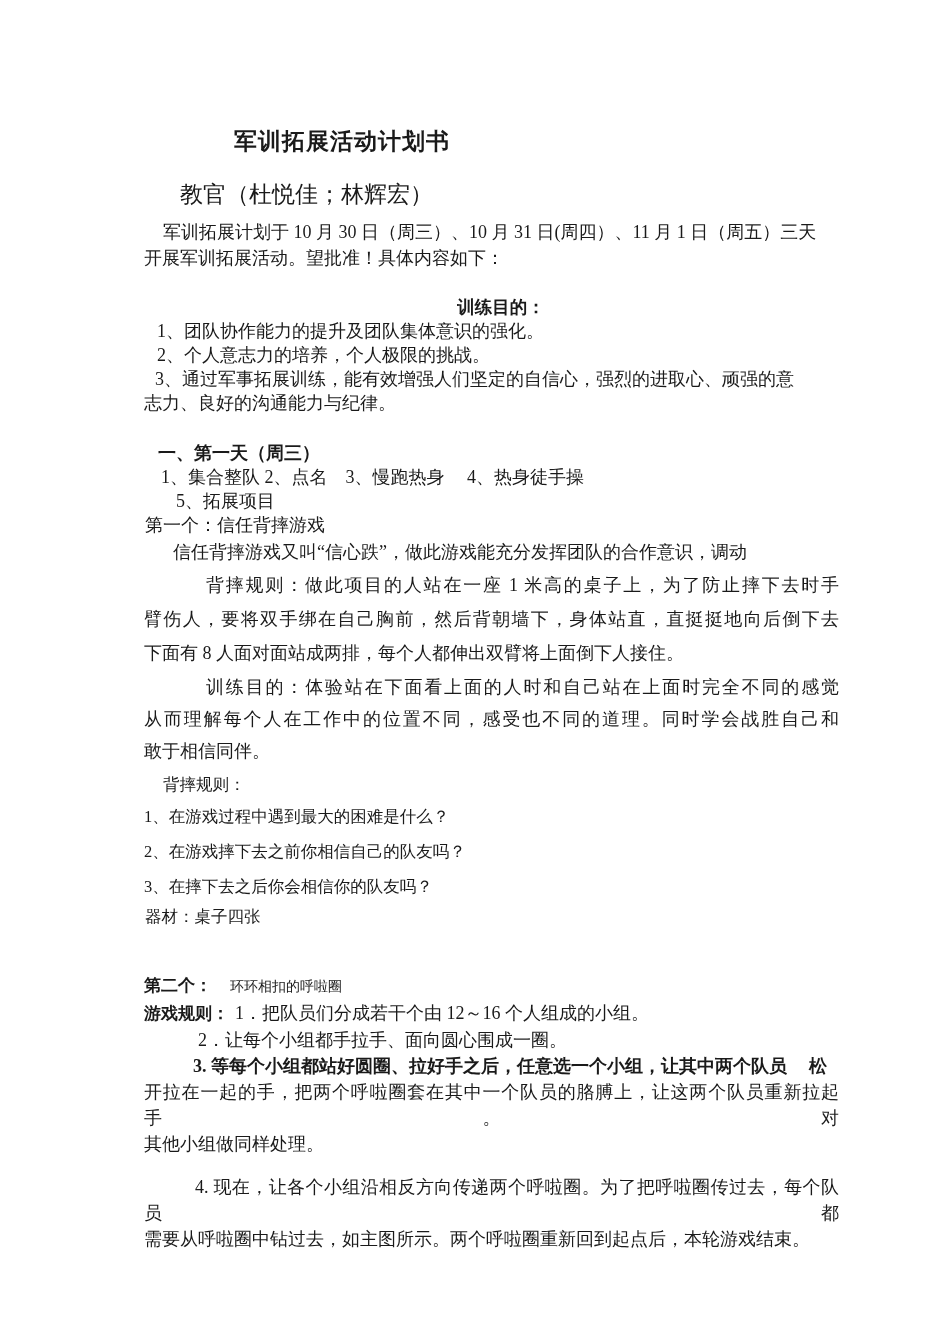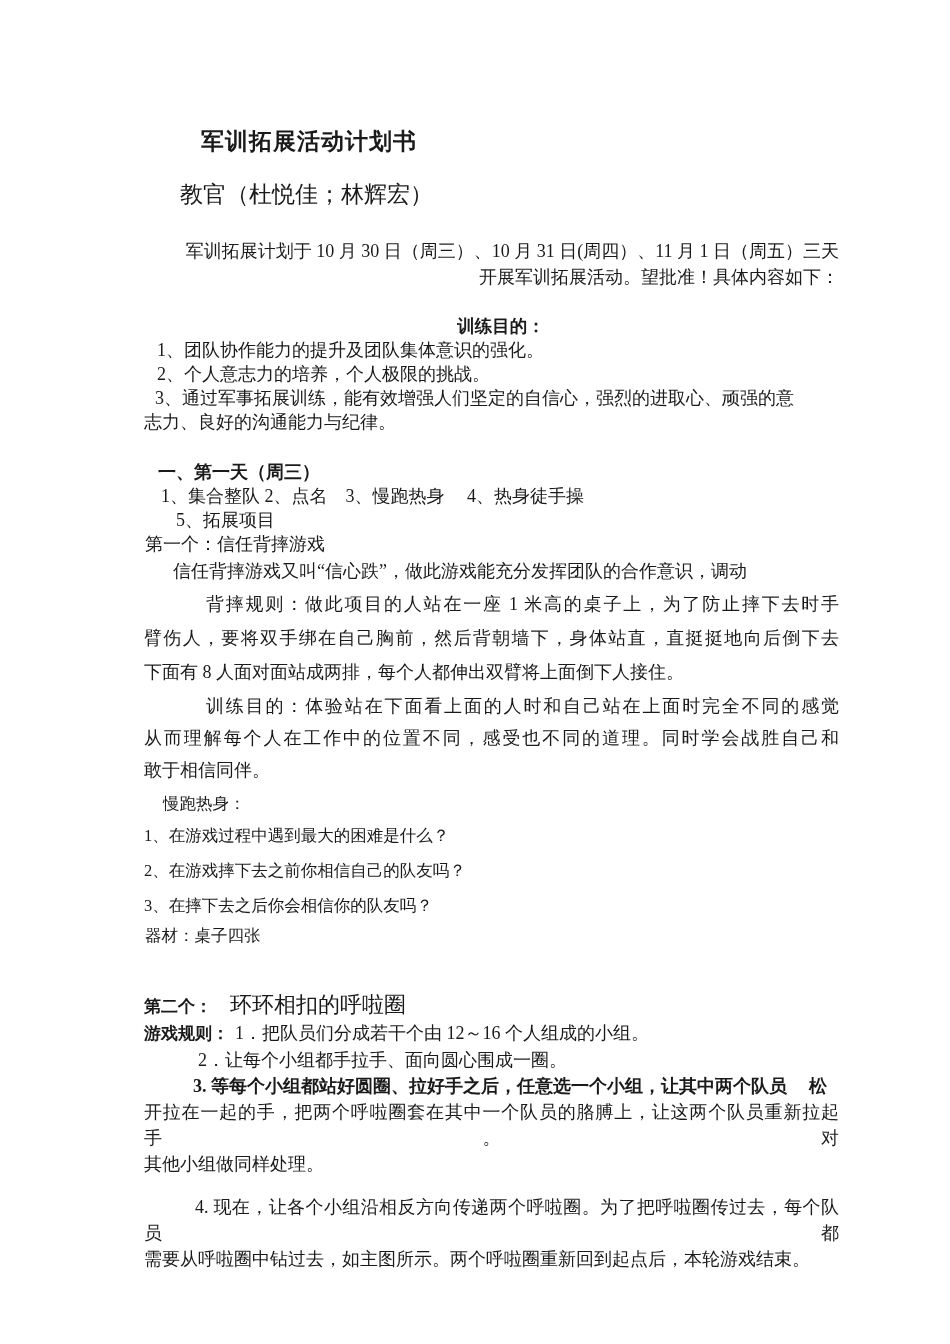--- a/index.html
+++ b/index.html
@@ -10,30 +10,30 @@
     color:#1a1a1a;
     overflow:hidden;
   }
   .page {
     position:relative;
     width:950px; height:1344px;
     padding:0 111px 0 144px;
     background:#ffffff;
   }
   .doc-title {
-    margin-top:129px; margin-left:57px;
+    margin-top:129px; margin-left:90px;
     font-size:23px; font-weight:bold; line-height:26px;
     letter-spacing:1px;
   }
   .doc-subtitle {
     margin-top:27px; margin-left:36px;
     font-size:23px; line-height:26px; font-weight:normal;
   }
   .line { font-size:18px; line-height:26px; white-space:pre-wrap; }
-  .intro { margin-top:30px;text-align:right; }
+  .intro { margin-top:11px; }
   .indent19 { text-indent:19px; }
   .sec-heading { margin-top:24px; margin-left:19px; font-size:17.5px; font-weight:bold; line-height:24px;text-align:center; }
   .lh24 { line-height:24px; }
   .ml13 { margin-left:13px; }
   .ml11 { margin-left:11px; }
   .ml17 { margin-left:17px; }
   .ml32 { margin-left:32px; }
   .ml1  { margin-left:1px; }
   .day-heading { margin-top:26px; margin-left:14px; font-size:18px; font-weight:bold; line-height:24px; }
   .desc { margin-top:2px; }
@@ -43,21 +43,21 @@
   .mt3 { margin-top:3px; }
   .mt1 { margin-top:1px; }
   .indent62 { text-indent:62px; }
   .fill { text-align:justify; text-align-last:justify; }
   .discuss { margin-top:6px; margin-left:19px; font-size:16.5px; line-height:24px; }
   .question { margin-top:11px; font-size:16.5px; line-height:24px; }
   .question.first { margin-top:8px; }
   .equipment { margin-top:6px; margin-left:1px; font-size:16.5px; line-height:24px; }
   .game2-title-row { margin-top:44px; line-height:26px; }
   .label-bold { font-size:17px; font-weight:bold; }
-  .game2-title { font-size:22px; margin-left:18px; }
+  .game2-title { font-size:14px; margin-left:18px; }
   .rules-row { line-height:26px; }
   .rule1-text { font-size:18px; margin-left:6px; }
   .ml54 { margin-left:54px; }
   .rule3a {
     display:flex; justify-content:space-between; align-items:center;
     line-height:26px;
     font-weight:bold;
   }
   .rule3a .lead { font-size:18px; margin-left:49px; }
   .rule3a .tail { font-size:18px; margin-right:12px; }
@@ -98,21 +98,21 @@
     <div class="line lh34 fill">臂伤人，要将双手绑在自己胸前，然后背朝墙下，身体站直，直挺挺地向后倒下去</div>
     <div class="line lh34">下面有 8 人面对面站成两排，每个人都伸出双臂将上面倒下人接住。</div>
   </div>
 
   <div class="mt1">
     <div class="line lh32 indent62 fill">训练目的：体验站在下面看上面的人时和自己站在上面时完全不同的感觉</div>
     <div class="line lh32 fill">从而理解每个人在工作中的位置不同，感受也不同的道理。同时学会战胜自己和</div>
     <div class="line lh32">敢于相信同伴。</div>
   </div>
 
-  <div class="discuss">慢跑热身：</div>
+  <div class="discuss">背摔规则：</div>
   <div class="question first">1、在游戏过程中遇到最大的困难是什么？</div>
   <div class="question">2、在游戏摔下去之前你相信自己的队友吗？</div>
   <div class="question">3、在摔下去之后你会相信你的队友吗？</div>
   <div class="equipment">器材：桌子四张</div>
 
   <div class="game2-title-row">
     <span class="label-bold">第二个：</span><span class="game2-title">环环相扣的呼啦圈</span>
   </div>
 
   <div class="rules-row">

